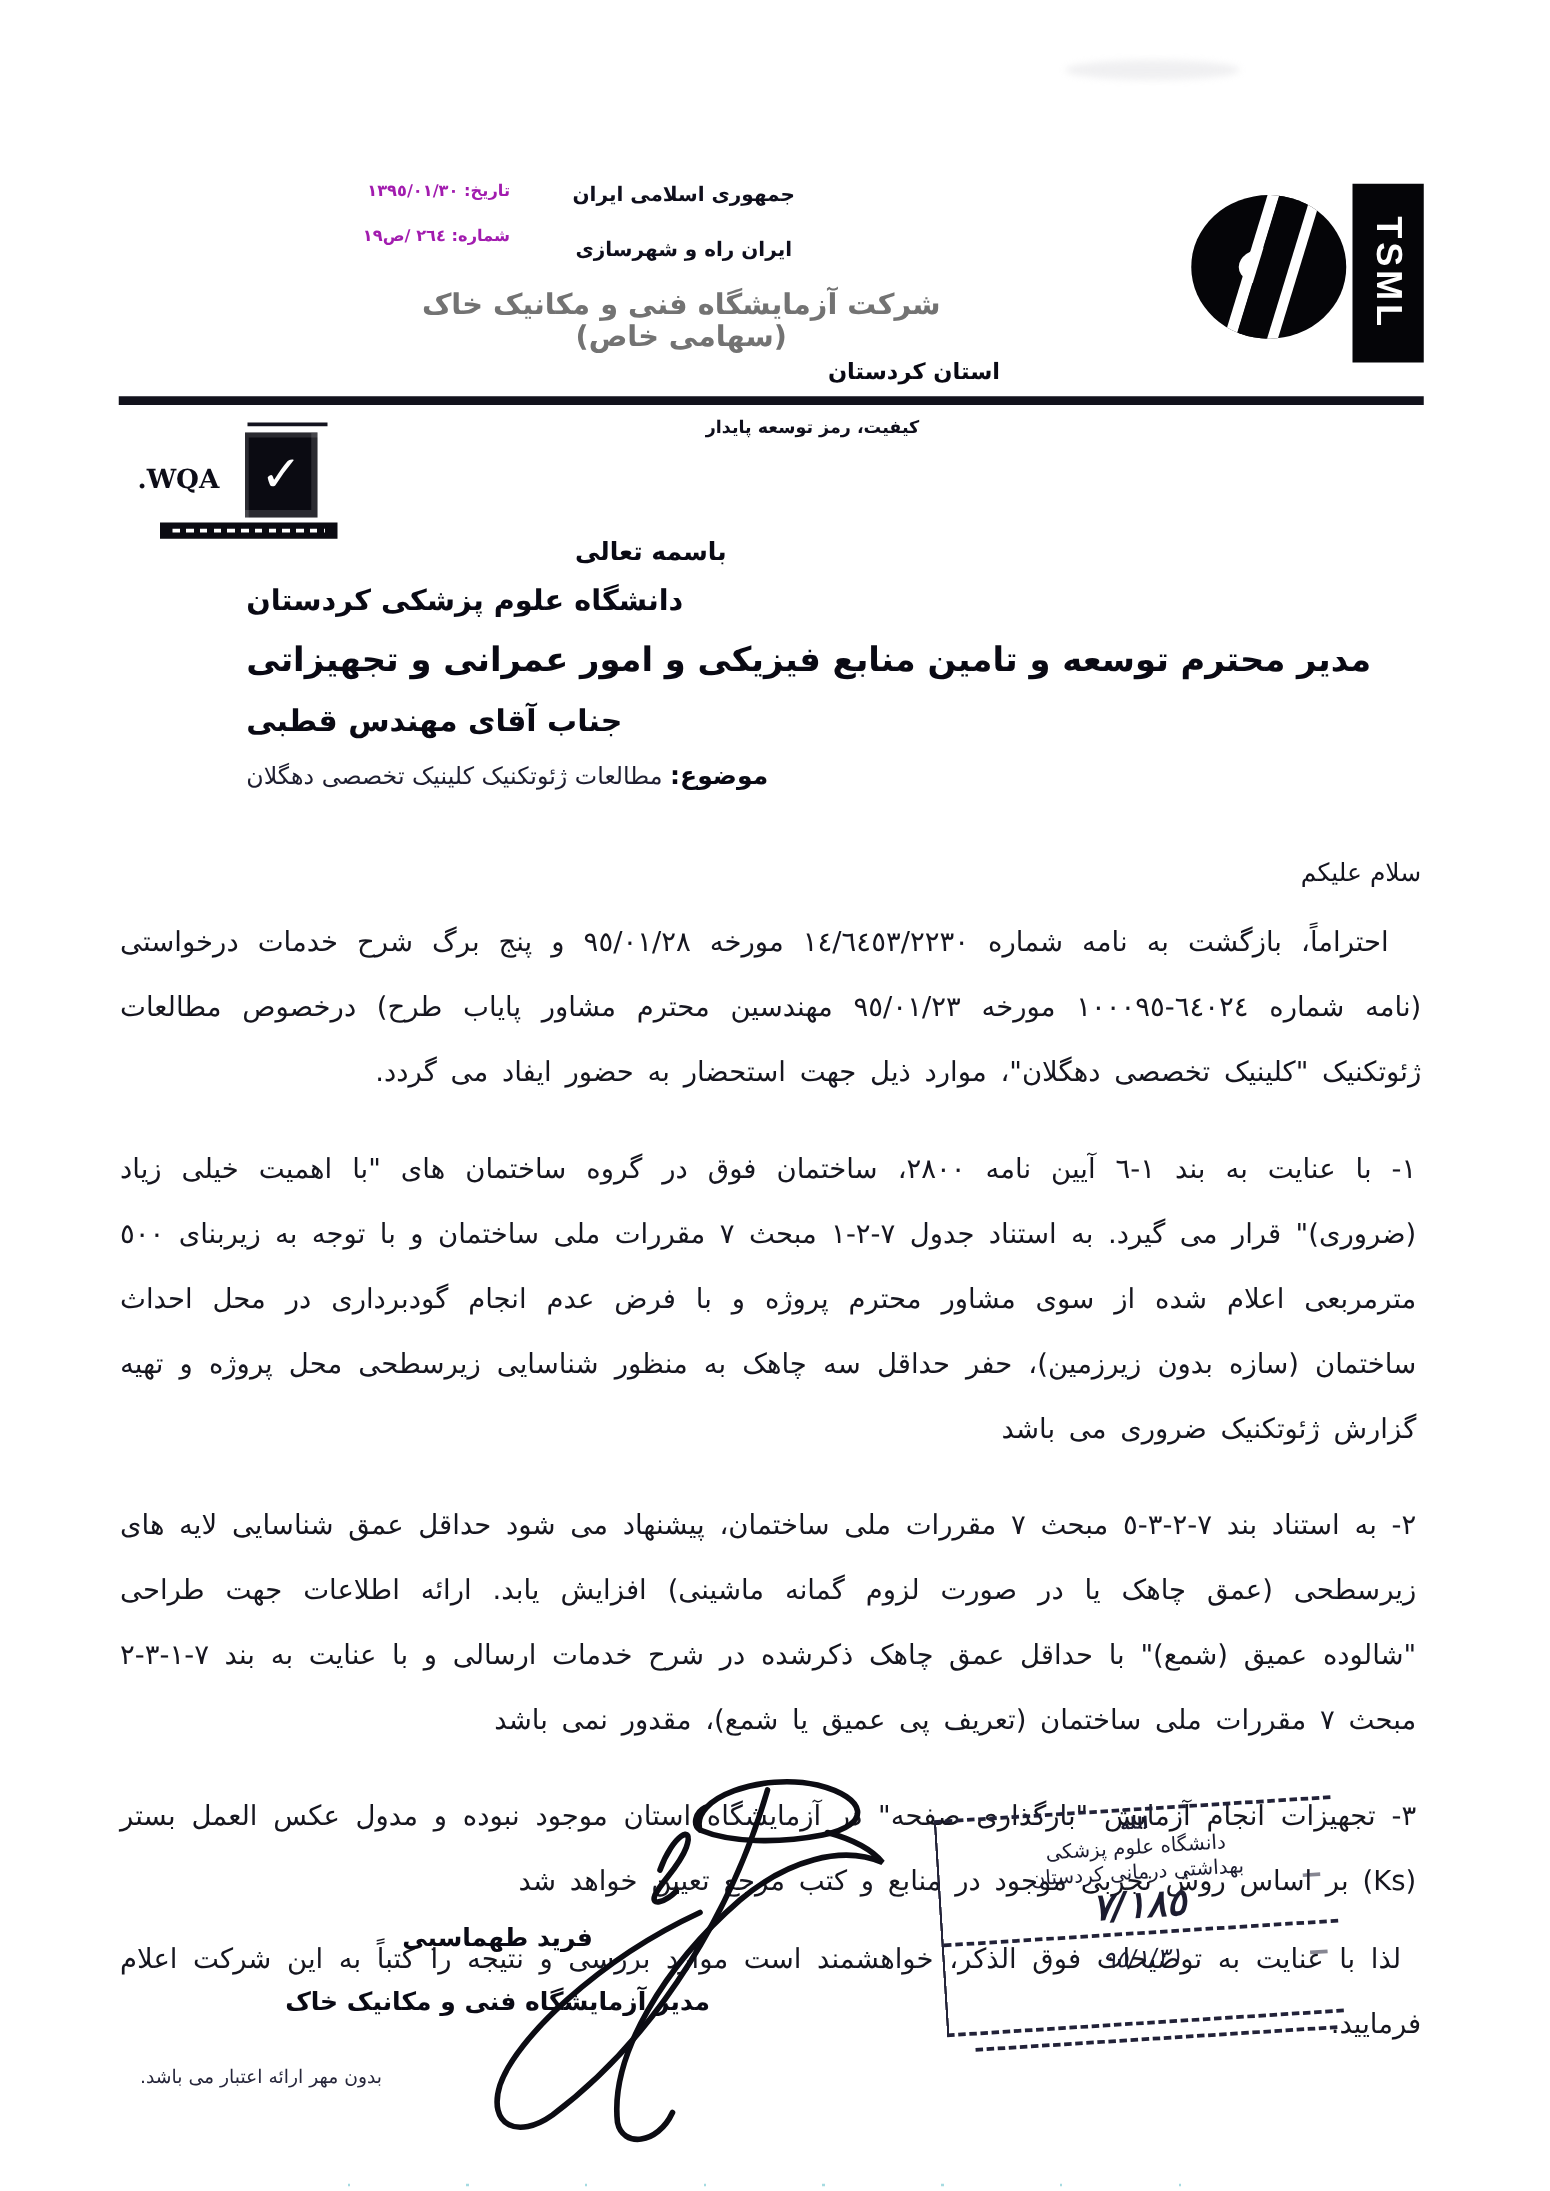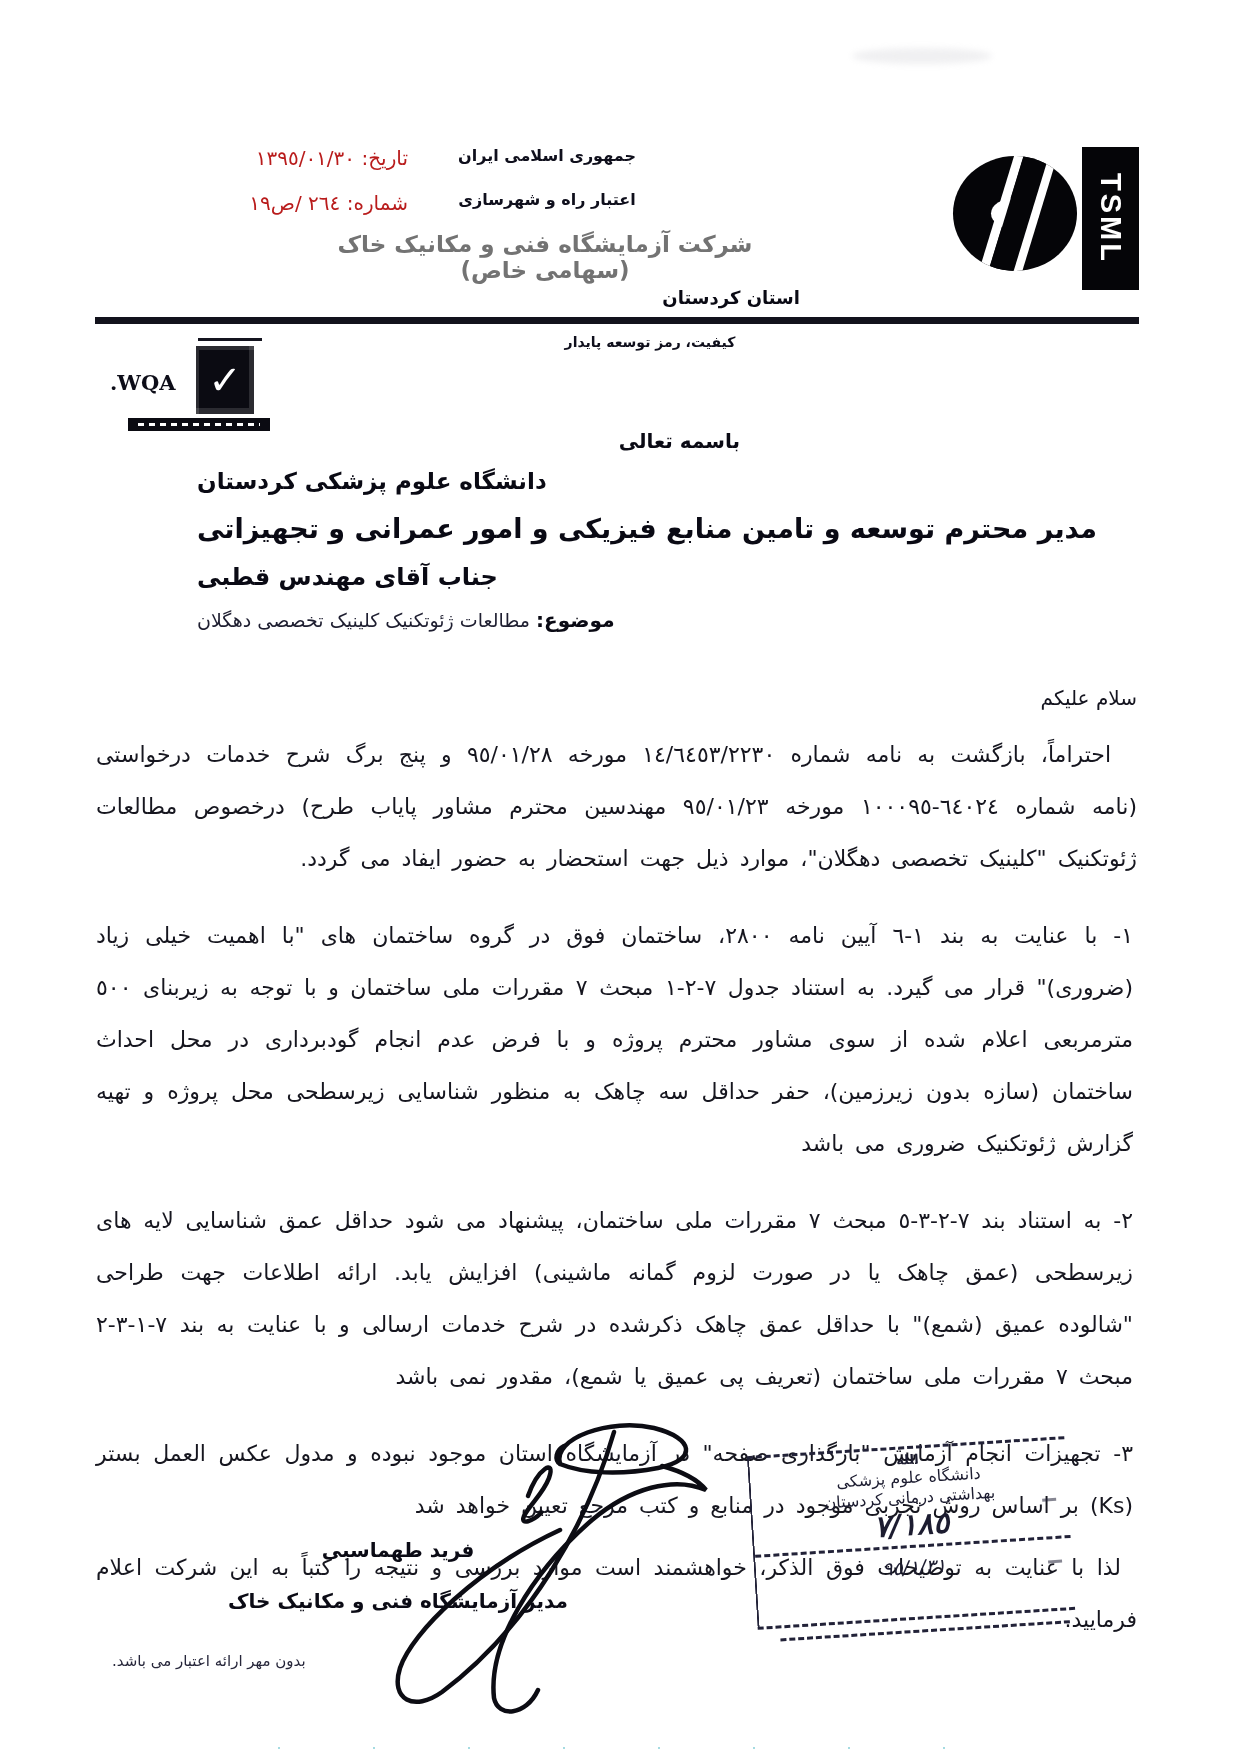--- a/index.html
+++ b/index.html
@@ -1,21 +1,21 @@
 <!DOCTYPE html>
 <html lang="fa"><head>
 <meta charset="utf-8">
 <style>
   html,body{margin:0;padding:0;background:#fff;}
   .page{position:relative;width:1240px;height:1753px;background:#fff;overflow:hidden;
         font-family:"DejaVu Sans",sans-serif;direction:rtl;color:#15151f;}
 
   
   .meta{position:absolute;top:146px;left:168px;width:240px;text-align:right;
-        font-weight:normal;font-size:20px;color:#b91c1c;}
+        font-weight:bold;font-size:13px;color:#a21caf;}
   .meta .row{margin-bottom:21px;white-space:nowrap;}
   .gov{position:absolute;top:146px;left:392px;width:310px;text-align:center;
        font-weight:bold;font-size:16px;color:#0f0f1c;}
   .gov div{margin-bottom:25px;}
   .company{position:absolute;top:231px;left:290px;width:510px;text-align:center;
            font-weight:bold;font-size:23px;color:#737373;}
   .province{position:absolute;top:287px;left:290px;width:510px;text-align:right;
             font-weight:bold;font-size:18px;color:#0a0a14;}
 
   
@@ -42,21 +42,21 @@
             font-family:"DejaVu Serif",serif;direction:ltr;}
   .wqa-badge{position:absolute;top:18px;left:86px;width:58px;height:68px;background:#0b0b12;
              display:flex;align-items:center;justify-content:center;
              box-shadow:inset 3px 4px 0 #fff2, inset -5px -6px 0 #fff2;}
   .wqa-badge span{color:#fff;font-size:40px;font-weight:bold;line-height:1;}
   .wqa-bar{position:absolute;top:90px;left:18px;width:142px;height:13px;background:#0b0b12;}
   .wqa-bar i{display:block;margin:5px 10px 0 10px;height:3px;
              background:repeating-linear-gradient(90deg,#fff 0 6px,transparent 6px 11px);}
 
   
-  .bismillah{position:absolute;top:429px;left:460px;width:280px;text-align:right;
+  .bismillah{position:absolute;top:429px;left:460px;width:280px;text-align:left;
              font-weight:bold;font-size:20px;color:#0a0a14;}
   .addressee{position:absolute;top:468px;right:103px;width:940px;text-align:left;color:#0a0a14;}
   .addr1{font-size:23px;font-weight:bold;margin-bottom:19px;}
   .addr2{font-size:27px;font-weight:bold;margin-bottom:19px;}
   .addr3{font-size:24px;font-weight:bold;margin-bottom:17px;}
   .subject{font-size:19px;color:#1e1e30;}
   .subject b{font-size:20px;color:#0a0a14;}
 
   .salutation{position:absolute;top:686px;right:103px;font-size:20px;color:#14141f;}
 
@@ -106,21 +106,21 @@
       <span>١٣٩٥/٠١/٣٠</span>
     </div>
     <div class="row">
       <span>شماره:</span>
       <span>٢٦٤ /ص١٩</span>
     </div>
   </div>
 
   <div class="gov">
     <div>جمهوری اسلامی ایران</div>
-    <div>اعتبار راه و شهرسازی</div>
+    <div>ایران راه و شهرسازی</div>
   </div>
   <div class="company">شرکت آزمایشگاه فنی و مکانیک خاک (سهامی خاص)</div>
   <div class="province">استان کردستان</div>
 
   <div class="emblem">
     <div class="emblem-oval">
       <div class="emblem-hole"></div>
       <div class="emblem-stripe s1"></div>
       <div class="emblem-stripe s2"></div>
       <div class="emblem-bar"></div>

